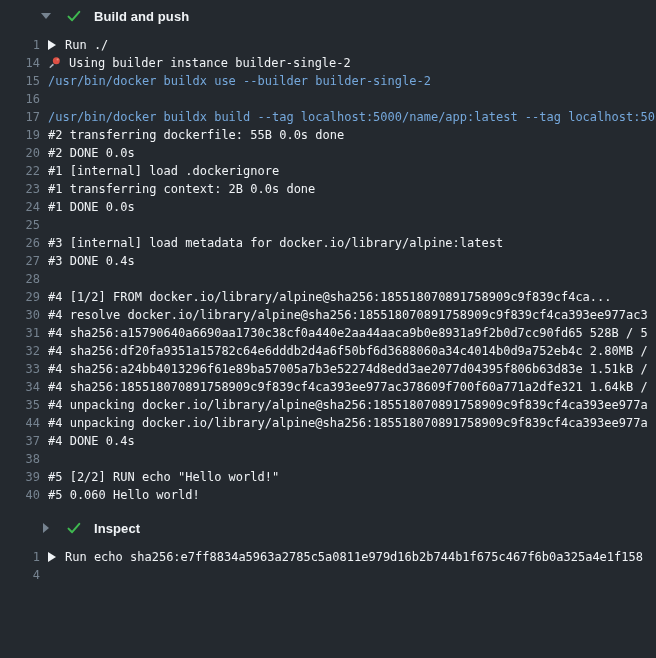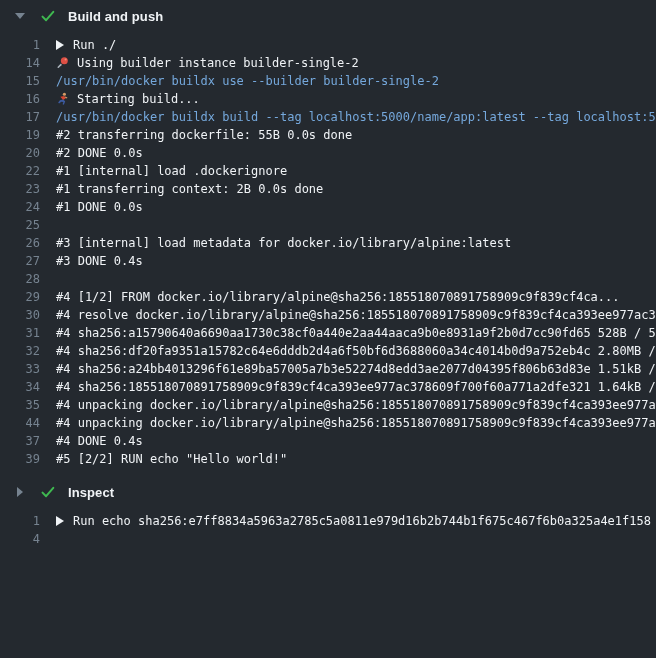--- a/index.html
+++ b/index.html
@@ -18,20 +18,21 @@
   }
   .log-viewer{width:656px;height:658px;overflow:hidden;}
 
   
   .section-header{
     display:flex;align-items:center;
     height:32px;
     padding-left:14px;
     cursor:pointer;
     column-gap:0;
+    margin-left:26px;
   }
   .caret{width:12px;display:inline-flex;justify-content:center;align-items:center;flex:0 0 12px;}
   .caret-shape-down{width:0;height:0;border-left:5px solid transparent;border-right:5px solid transparent;border-top:6px solid var(--muted);}
   .caret-shape-right{width:0;height:0;border-top:5px solid transparent;border-bottom:5px solid transparent;border-left:6px solid var(--muted);}
   .check{width:16px;height:16px;margin-left:14px;flex:0 0 16px;display:inline-flex;}
   .section-label{
     margin-left:12px;
     font-size:13px;
     font-weight:700;
     color:var(--text);
@@ -51,21 +52,21 @@
   }
   .line-num{
     flex:0 0 40px;
     width:40px;
     text-align:right;
     color:var(--muted);
     cursor:pointer;
     user-select:none;
   }
   .line-content{
-    margin-left:16px;
+    margin-left:8px;
     color:var(--text);
     white-space:pre;
     display:inline-flex;
     align-items:center;
     overflow:hidden;
   }
   .line-content.command{color:var(--command);}
   .play-triangle{
     display:inline-block;
     width:0;height:0;
@@ -110,26 +111,20 @@
                 </svg></span><span class="line-text">Using builder instance builder-single-2</span></span>
   </div>
 
   <div class="log-line">
     <span class="line-num">15</span>
     <span class="line-content command"><span class="line-text">/usr/bin/docker buildx use --builder builder-single-2</span></span>
   </div>
 
   <div class="log-line">
     <span class="line-num">16</span>
-    <span class="line-content"><span class="inline-icon"><svg viewBox="0 0 16 16">
-                  <circle cx="9.6" cy="2.6" r="1.8" fill="#d79b66"></circle>
-                  <path d="M5 5.5l4.5-1 1.5 3-3 1.5z" fill="#d9452f"></path>
-                  <path d="M4.5 9.5l3.5-1 2.5 2-1.5 4-1.5-.6 1-2.6-2.5-.3-2.5 2-1-1z" fill="#3c5ba0"></path>
-                  <path d="M10.5 5l2.5 1.2-.5 1.2-2.5-1z" fill="#d79b66"></path>
-                </svg></span><span class="line-text">Starting build...</span></span>
   </div>
 
   <div class="log-line">
     <span class="line-num">17</span>
     <span class="line-content command"><span class="line-text">/usr/bin/docker buildx build --tag localhost:5000/name/app:latest --tag localhost:50</span></span>
   </div>
 
 
   <div class="log-line">
     <span class="line-num">19</span>
@@ -215,26 +210,34 @@
   <div class="log-line">
     <span class="line-num">44</span>
     <span class="line-content"><span class="line-text">#4 unpacking docker.io/library/alpine@sha256:185518070891758909c9f839cf4ca393ee977a</span></span>
   </div>
 
   <div class="log-line">
     <span class="line-num">37</span>
     <span class="line-content"><span class="line-text">#4 DONE 0.4s</span></span>
   </div>
 
+  <div class="log-line">
+    <span class="line-num">38</span>
+    <span class="line-content"><span class="line-text"></span></span>
+  </div>
 
   <div class="log-line">
     <span class="line-num">39</span>
     <span class="line-content"><span class="line-text">#5 [2/2] RUN echo "Hello world!"</span></span>
   </div>
 
+  <div class="log-line">
+    <span class="line-num">40</span>
+    <span class="line-content"><span class="line-text">#5 0.060 Hello world!</span></span>
+  </div>
 </div>
   </section>
 
   <section class="log-section">
     <div class="section-header">
       <span class="caret">
             <span class="caret-shape-right"></span>
           </span>
       <span class="check">
         <svg viewBox="0 0 16 16" width="16" height="16" aria-hidden="true">

